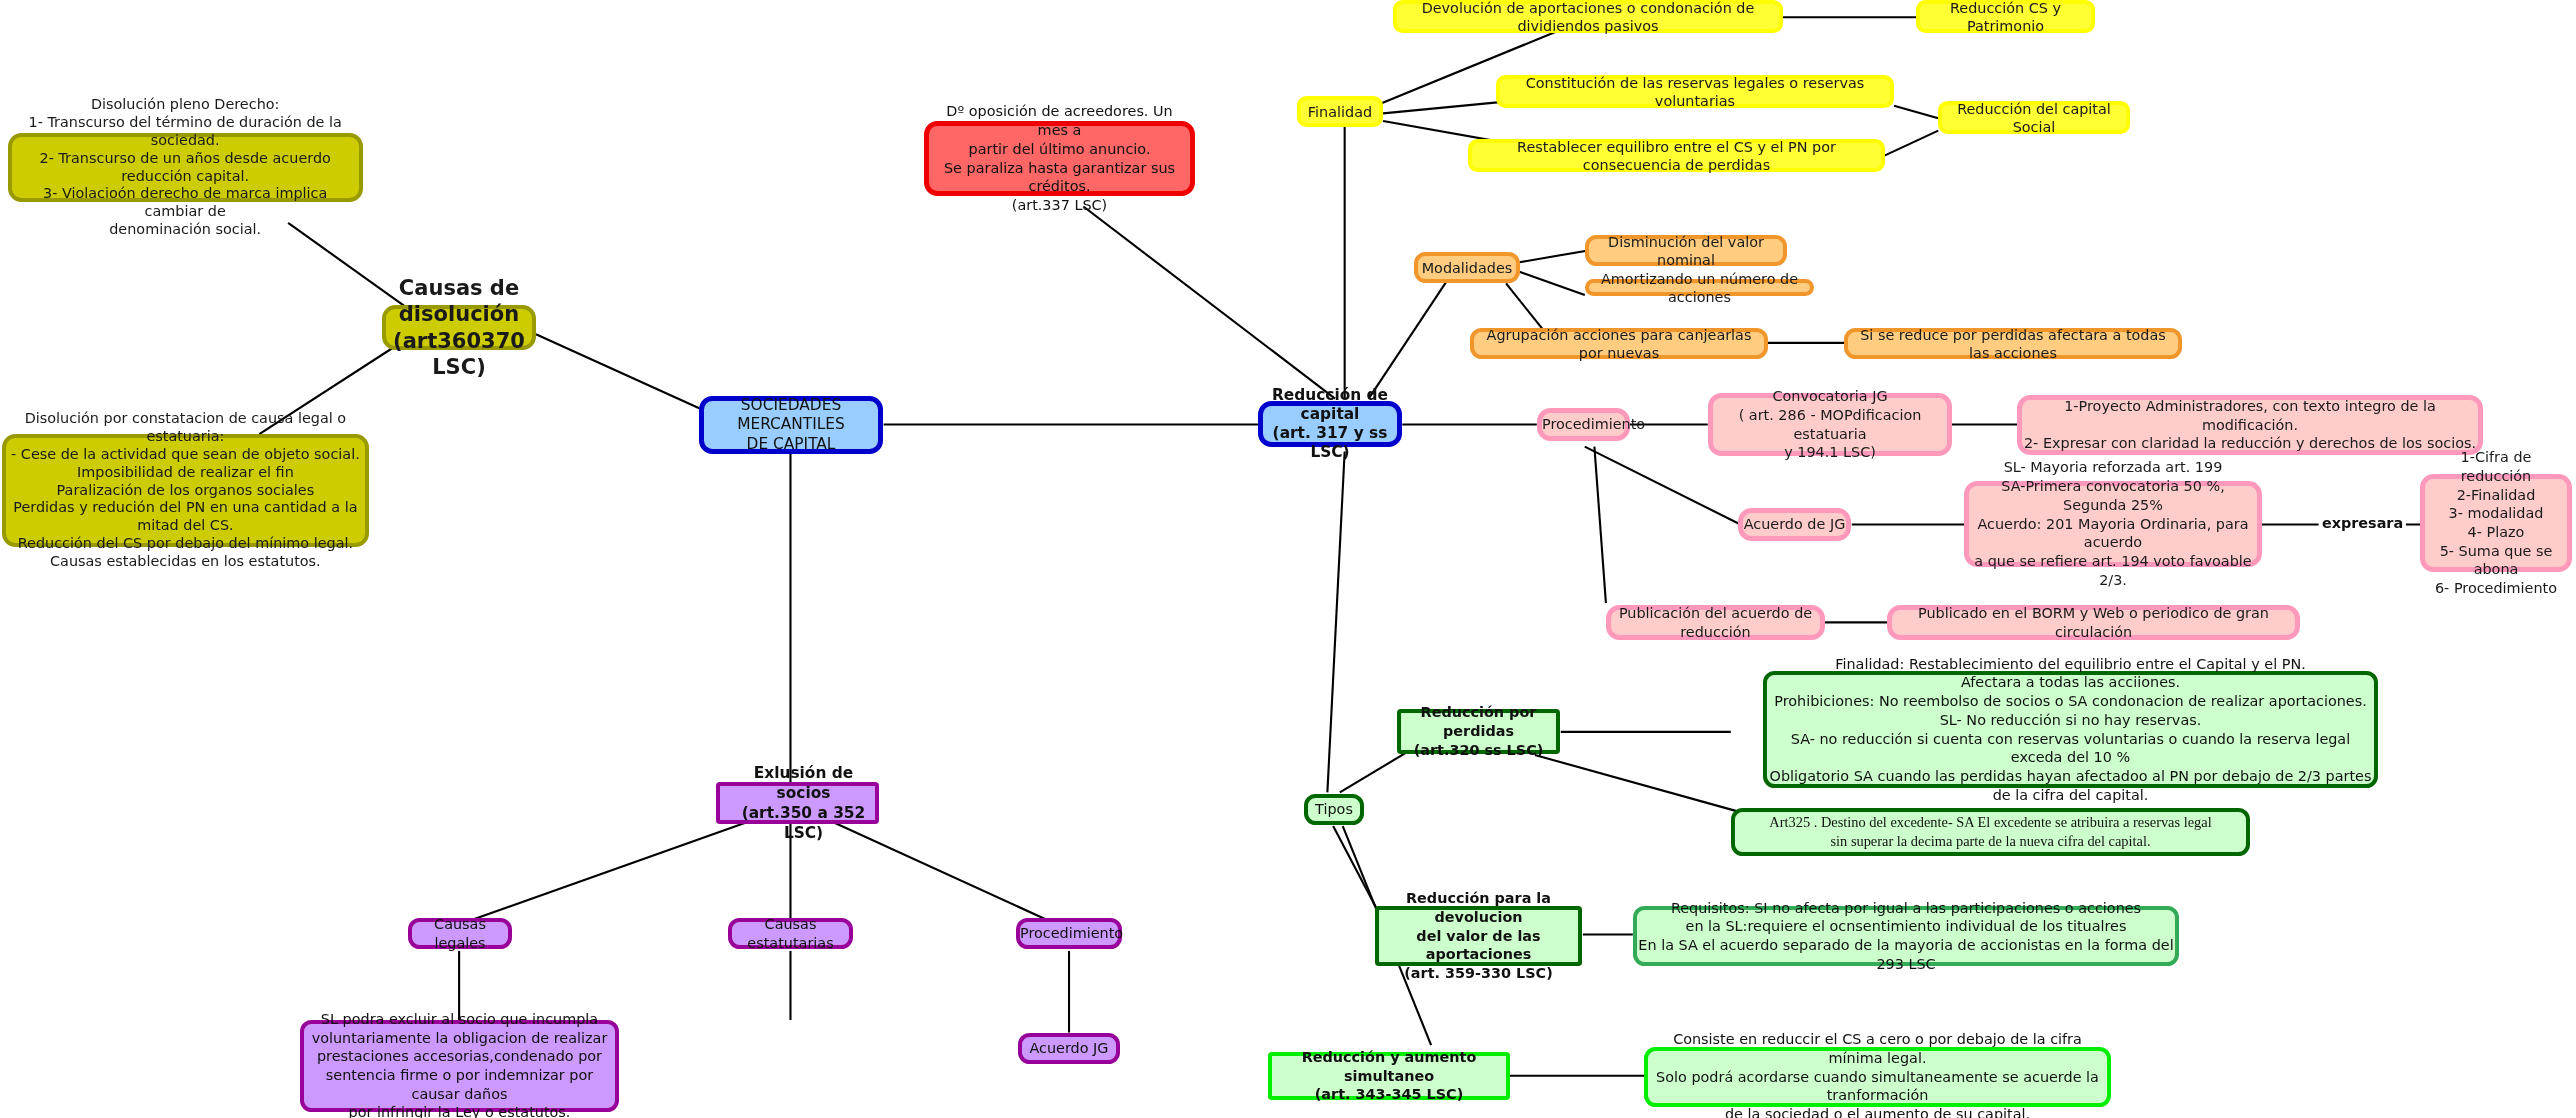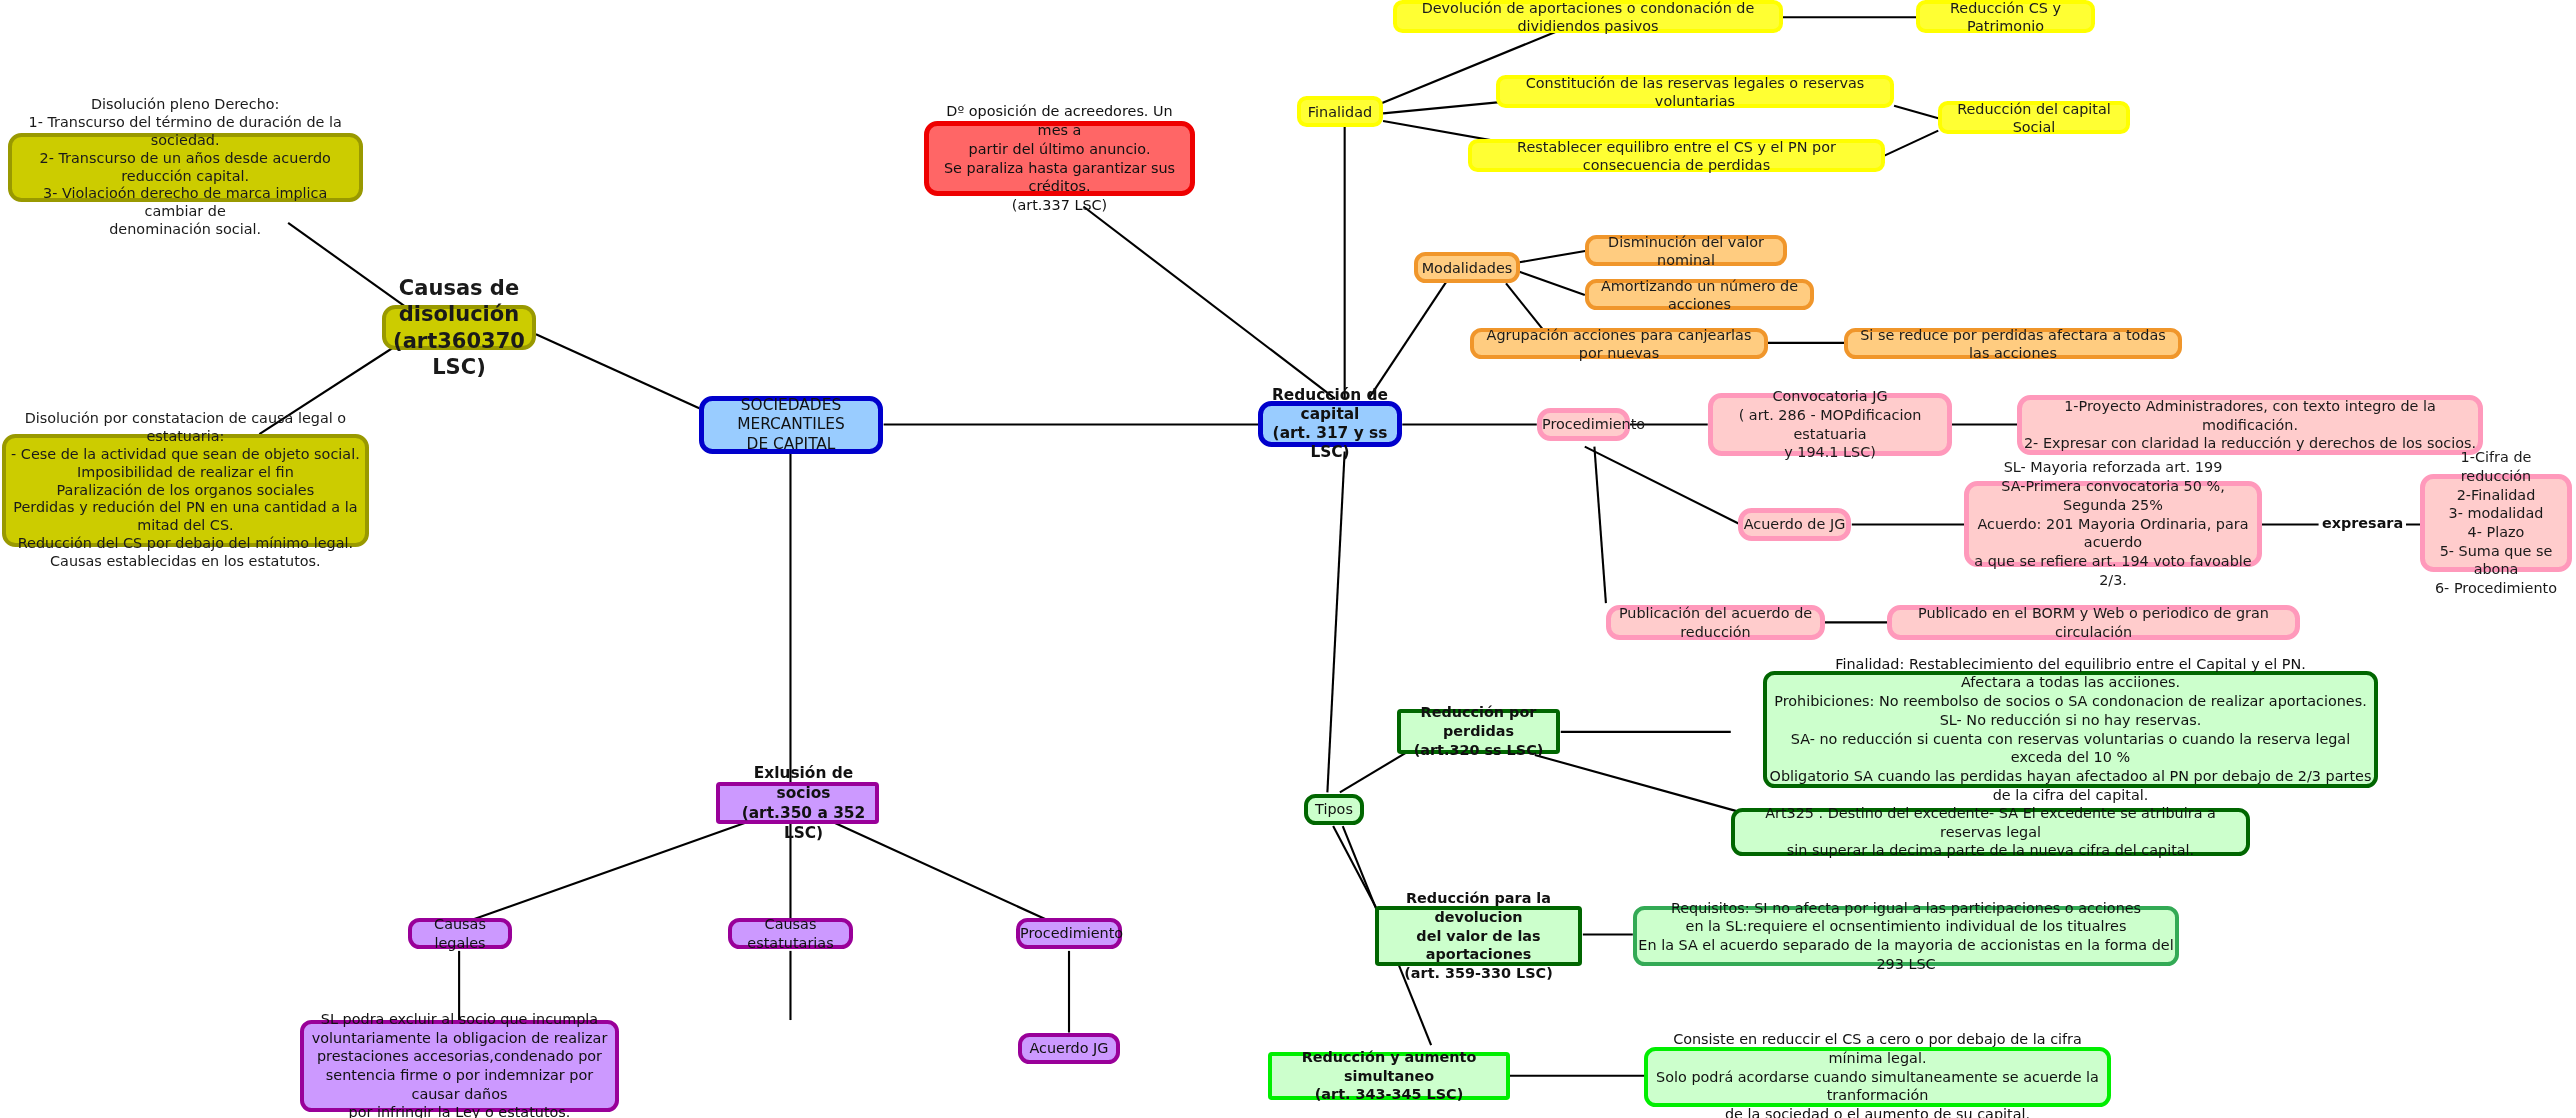--- a/index.html
+++ b/index.html
@@ -176,21 +176,21 @@
   </div>
 
   <div class="node orange" style="left:1414px;top:252px;width:106px;height:31px;">
     <span class="txt">Modalidades</span>
   </div>
 
   <div class="node orange" style="left:1585px;top:235px;width:202px;height:31px;">
     <span class="txt">Disminución del valor nominal</span>
   </div>
 
-  <div class="node orange" style="left:1585px;top:279px;width:229px;height:31px;">
+  <div class="node orange" style="left:1585px;top:279px;width:229px;height:17px;">
     <span class="txt">Amortizando un número de acciones</span>
   </div>
 
   <div class="node orange" style="left:1470px;top:328px;width:298px;height:31px;">
     <span class="txt">Agrupación acciones para canjearlas por nuevas</span>
   </div>
 
   <div class="node orange" style="left:1844px;top:328px;width:338px;height:31px;">
     <span class="txt">Si se reduce por perdidas afectara a todas las acciones</span>
   </div>
@@ -251,21 +251,21 @@
 
   <div class="node green darkb" style="left:1731px;top:671px;width:615px;height:117px;margin-left:32px;">
     <span class="txt">Finalidad: Restablecimiento del equilibrio entre el Capital y el PN.
 Afectara a todas las acciiones.
 Prohibiciones: No reembolso de socios o SA condonacion de realizar aportaciones.
 SL- No reducción si no hay reservas.
 SA- no reducción si cuenta con reservas voluntarias o cuando la reserva legal exceda del 10 %
 Obligatorio SA cuando las perdidas hayan afectadoo al PN por debajo de 2/3 partes de la cifra del capital.</span>
   </div>
 
-  <div class="node green darkb" style="left:1731px;top:808px;width:519px;height:48px;">
+  <div class="node green darkb" style="left:1731px;top:808px;width:519px;height:48px;font-family:Liberation Serif, serif;">
     <span class="txt">Art325 . Destino del excedente- SA El excedente se atribuira a reservas legal
 sin superar la decima parte de la nueva cifra del capital.</span>
   </div>
 
   <div class="node green darkb bold sq" style="left:1375px;top:906px;width:207px;height:60px;">
     <span class="txt">Reducción para la devolucion
 del valor de las aportaciones
 (art. 359-330 LSC)</span>
   </div>
 

